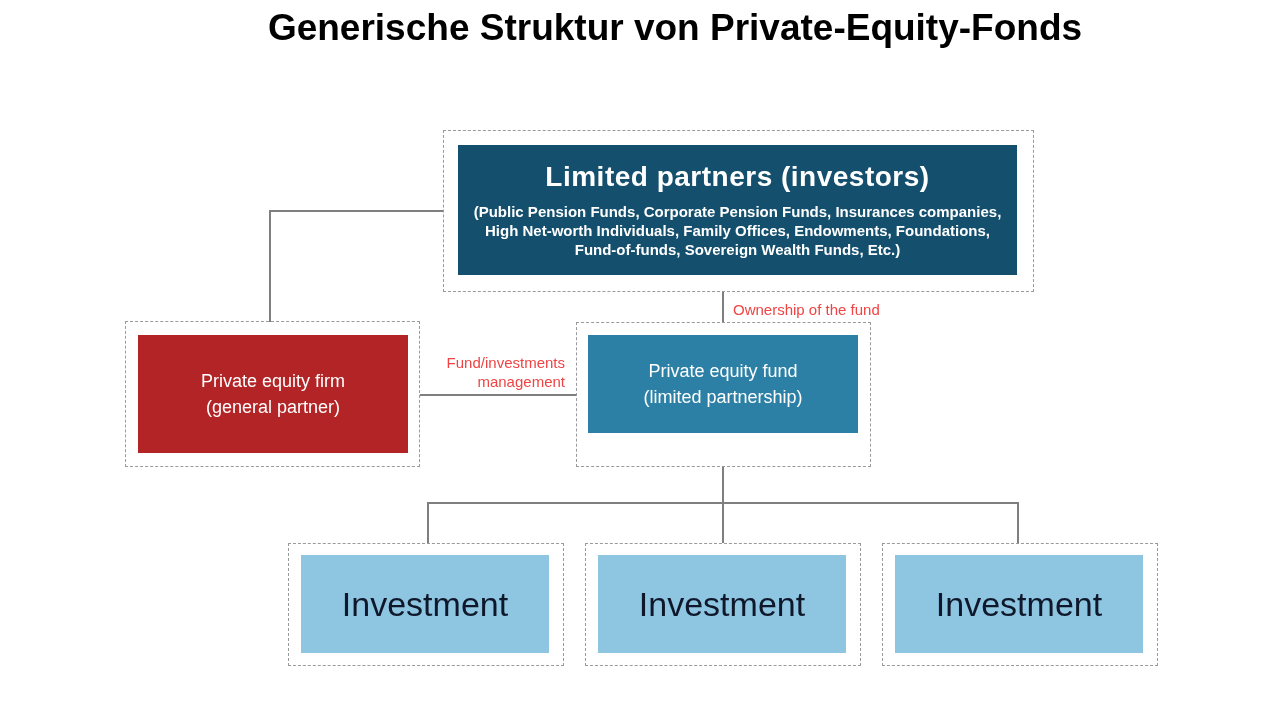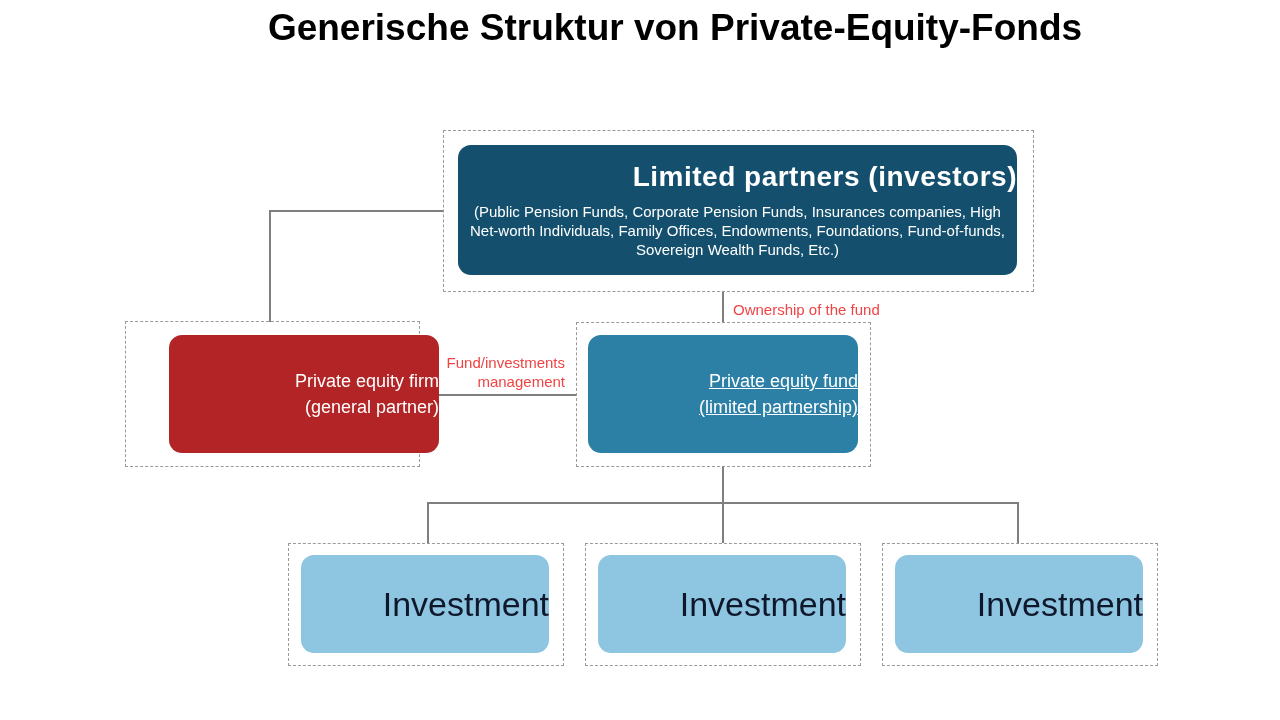--- a/index.html
+++ b/index.html
@@ -9,26 +9,26 @@
   }
   .title{
     position:absolute;left:0;top:6px;width:1280px;text-align:center;
     font-size:37px;line-height:43px;font-weight:bold;color:#000;margin:0;padding-left:35px;
   }
   .dashed{
     position:absolute;border:1px dashed #9a9a9a;background:transparent;box-sizing:border-box;
   }
   .node{
     position:absolute;box-sizing:border-box;display:flex;flex-direction:column;
-    align-items:flex-end;justify-content:center;text-align:center;border-radius:13px;
+    align-items:center;justify-content:center;text-align:center;
   }
   .lp-box{background:#14506e;color:#fff;}
   .lp-heading{font-size:28px;font-weight:bold;letter-spacing:0.5px;margin:0 0 9px 0;}
-  .lp-sub{font-size:15px;line-height:19px;font-weight:normal;padding:0 10px;}
-  .firm-box{background:#b22426;color:#fff;font-size:18px;line-height:26px;margin-left:31px;}
+  .lp-sub{font-size:15px;line-height:19px;font-weight:bold;padding:0 10px;}
+  .firm-box{background:#b22426;color:#fff;font-size:18px;line-height:26px;}
   .fund-box{background:#2c80a6;color:#fff;font-size:18px;line-height:26px;}
   .inv-box{background:#8ec6e2;color:#0f172a;font-size:34px;}
   .line{position:absolute;background:#7f7f7f;}
   .h{height:1.5px;}
   .v{width:1.5px;}
   .lbl{position:absolute;font-size:15px;line-height:19px;color:#ef4444;}
   .lbl-right{text-align:right;}
 </style>
 </head>
 <body>
@@ -59,21 +59,21 @@
     <div>Private equity firm</div>
     <div>(general partner)</div>
   </div>
 
   <div class="lbl lbl-right" style="left:395px;top:353px;width:170px;">
     <div>Fund/investments</div>
     <div>management</div>
   </div>
 
   <div class="dashed" style="left:576px;top:322px;width:295px;height:145px;"></div>
-  <div class="node fund-box" style="left:588px;top:335px;width:270px;height:118px;text-decoration:underline;">
+  <div class="node fund-box" style="left:588px;top:335px;width:270px;height:98px;">
     <div>Private equity fund</div>
     <div>(limited partnership)</div>
   </div>
 
 
   <div class="dashed" style="left:288px;top:543px;width:276px;height:123px;"></div>
   <div class="node inv-box" style="left:301px;top:555px;width:248px;height:98px;">
     <div>Investment</div>
   </div>
 

